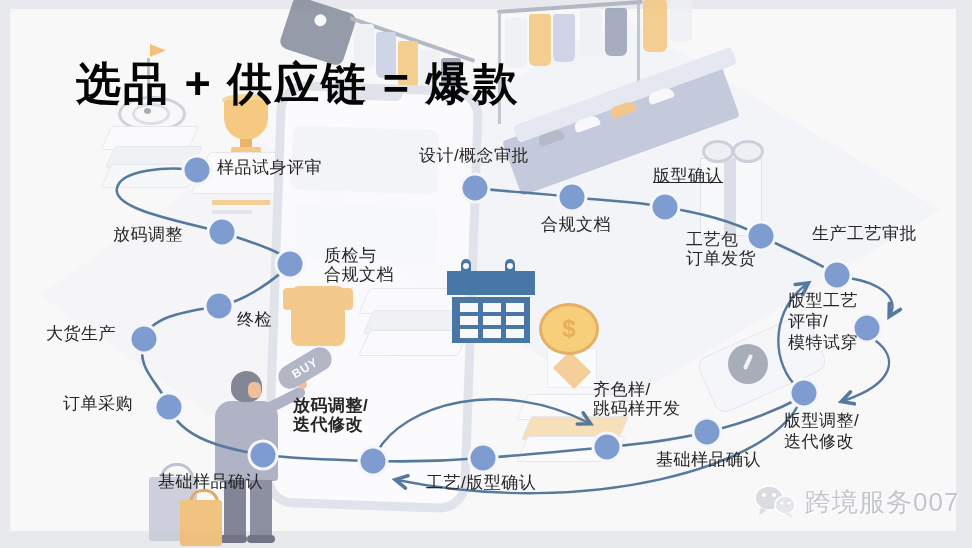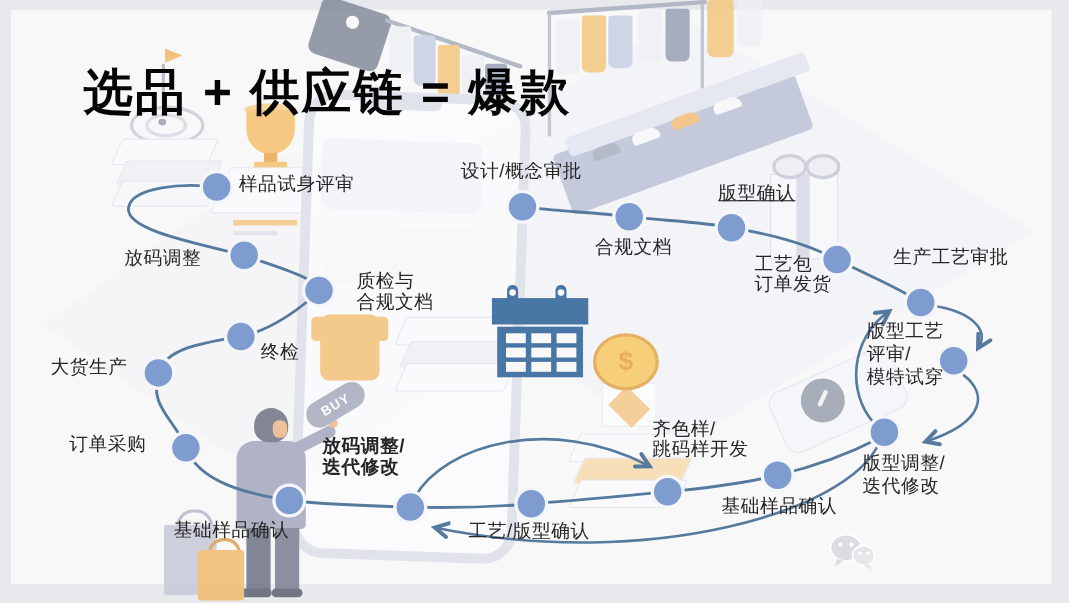--- a/index.html
+++ b/index.html
@@ -266,13 +266,14 @@
   <svg width="46" height="38" viewBox="0 0 46 38">
     <ellipse cx="17" cy="15" rx="14" ry="12" fill="#dadce1" stroke="#ffffff" stroke-width="1.5"></ellipse>
     <path d="M9,25 L7,32 L15,27 Z" fill="#dadce1"></path>
     <circle cx="12" cy="12" r="2" fill="#ffffff"></circle>
     <circle cx="22" cy="12" r="2" fill="#ffffff"></circle>
     <ellipse cx="33" cy="22" rx="10" ry="9" fill="#e4e6ea" stroke="#ffffff" stroke-width="1.5"></ellipse>
     <circle cx="30" cy="20" r="1.6" fill="#ffffff"></circle>
     <circle cx="37" cy="20" r="1.6" fill="#ffffff"></circle>
     <path d="M38,30 L41,35 L33,31 Z" fill="#e4e6ea"></path>
   </svg>
+  <span class="wm-text">跨境服务007</span>
 </div>
 
 </body></html>

